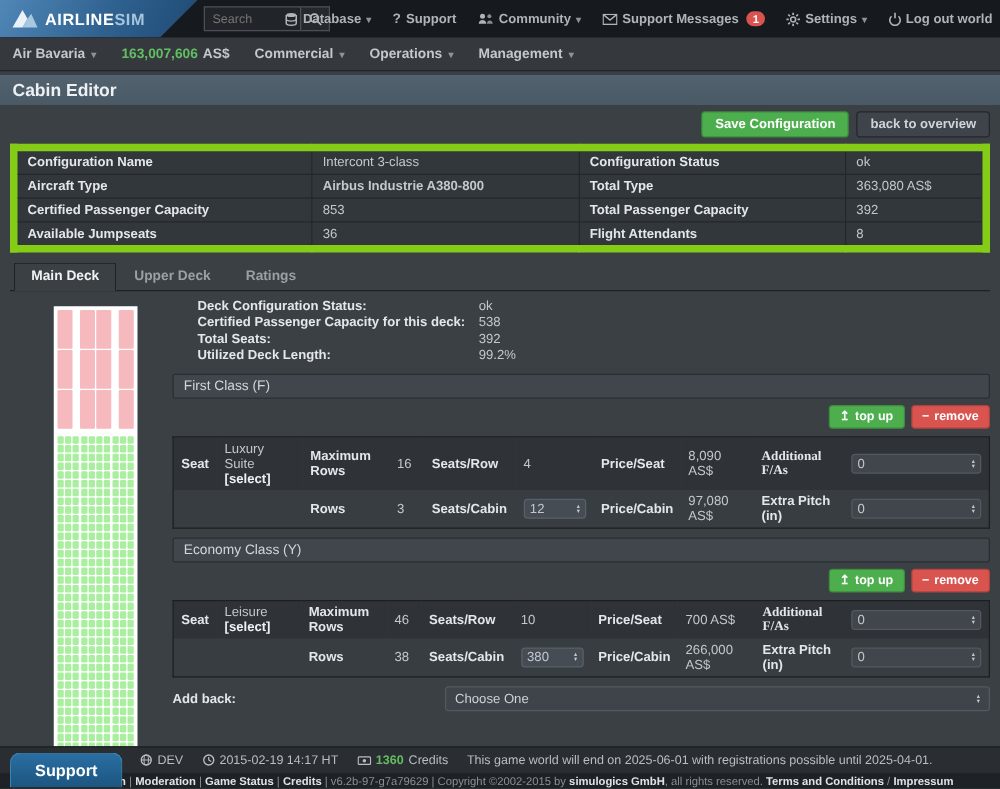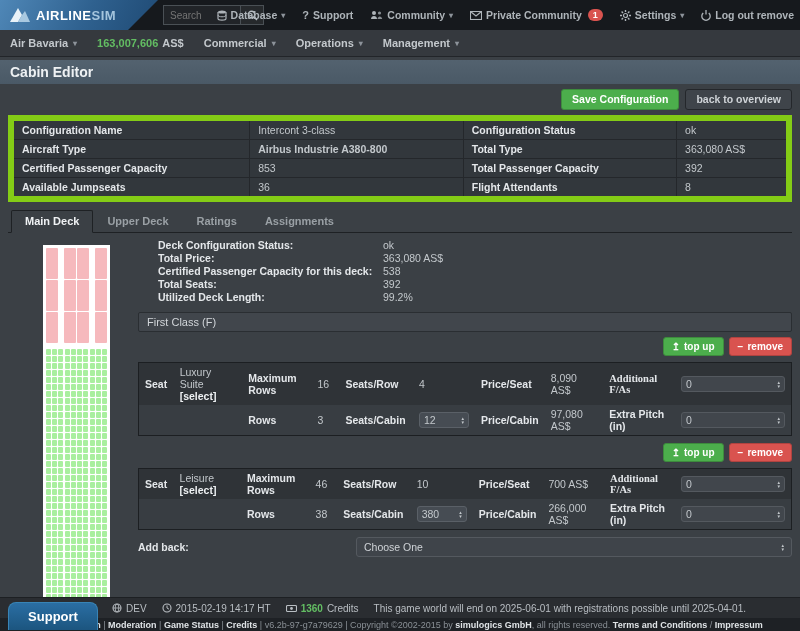--- a/index.html
+++ b/index.html
@@ -162,21 +162,21 @@
           <path d="M7.5 9c.2-1.8 1.2-2.6 2.2-2.6 1.2 0 2.3.8 2.5 2.6z" fill="currentColor" opacity=".75"></path>
       </svg>
       <span>Community</span>
         <span class="caret">▾</span>
     </span>
     <span class="tm-item">
       <svg width="12" height="9" viewBox="0 0 12 9">
         <rect x=".5" y=".5" width="11" height="8" fill="none" stroke="currentColor" stroke-width="1.1"></rect>
         <path d="M.5.5 6 5 11.5.5" fill="none" stroke="currentColor" stroke-width="1.1"></path>
       </svg>
-      <span>Private Community</span>
+      <span>Support Messages</span>
       <span class="badge-red">1</span>
     </span>
     <span class="tm-item">
       <svg width="11" height="11" viewBox="0 0 11 11">
         <circle cx="5.5" cy="5.5" r="2" fill="none" stroke="currentColor" stroke-width="1.2"></circle>
         <g stroke="currentColor" stroke-width="1.4">
           <line x1="5.5" y1="0" x2="5.5" y2="2"></line>
             <line x1="5.5" y1="9" x2="5.5" y2="11"></line>
           <line x1="0" y1="5.5" x2="2" y2="5.5"></line>
             <line x1="9" y1="5.5" x2="11" y2="5.5"></line>
@@ -187,21 +187,21 @@
         </g>
       </svg>
       <span>Settings</span>
         <span class="caret">▾</span>
     </span>
     <span class="tm-item">
       <svg width="10" height="11" viewBox="0 0 10 11">
         <path d="M2.2 3a4.2 4.2 0 1 0 5.6 0" fill="none" stroke="currentColor" stroke-width="1.3"></path>
         <line x1="5" y1="0" x2="5" y2="4.5" stroke="currentColor" stroke-width="1.3"></line>
       </svg>
-      <span>Log out remove</span>
+      <span>Log out world</span>
     </span>
   </div>
 </div>
 
 <div class="subnav">
   <span class="sn-item">
       <span>Air Bavaria</span>
       <span class="caret">▾</span>
     </span>
   <span class="balance">
@@ -257,21 +257,20 @@
       <td class="lbl c3">Flight Attendants</td>
       <td class="val c4">8</td>
     </tr>
   </tbody>
     </table>
 
   <div class="tabs-row">
     <span class="tab active">Main Deck</span>
     <span class="tab">Upper Deck</span>
     <span class="tab">Ratings</span>
-    <span class="tab">Assignments</span>
   </div>
 
   <div class="tab-panel">
     <div class="panel-left">
       <div class="seatmap">
           <div class="seat-sec sec-first-class">
             <div class="seat-row">
               <div class="seat-group">
                 <div class="seat" style="background: rgb(246, 185, 189);"></div>
               </div>
@@ -995,24 +994,20 @@
             </div>
           </div>
         </div>
     </div>
     <div class="panel-right">
 
       <div class="deck-status">
         <div class="ds-row">
           <span class="ds-label">Deck Configuration Status:</span>
           <span class="ds-value ok">ok</span>
-        </div>
-        <div class="ds-row">
-          <span class="ds-label">Total Price:</span>
-          <span class="ds-value">363,080 AS$</span>
         </div>
         <div class="ds-row">
           <span class="ds-label">Certified Passenger Capacity for this deck:</span>
           <span class="ds-value">538</span>
         </div>
         <div class="ds-row">
           <span class="ds-label">Total Seats:</span>
           <span class="ds-value">392</span>
         </div>
         <div class="ds-row">
@@ -1078,20 +1073,21 @@
                   <span class="arrows">
                     <span>▴</span>
                     <span>▾</span>
                   </span>
                 </span>
               </td>
         </tr>
       </tbody>
         </table>
 
+      <div class="cabin-header">Economy Class (Y)</div>
       <div class="cabin-actions">
         <span class="btn btn-green btn-sm">
             <span>↥</span>
             <span>top up</span>
           </span>
         <span class="btn btn-red btn-sm">
             <span>−</span>
             <span>remove</span>
           </span>
       </div>

